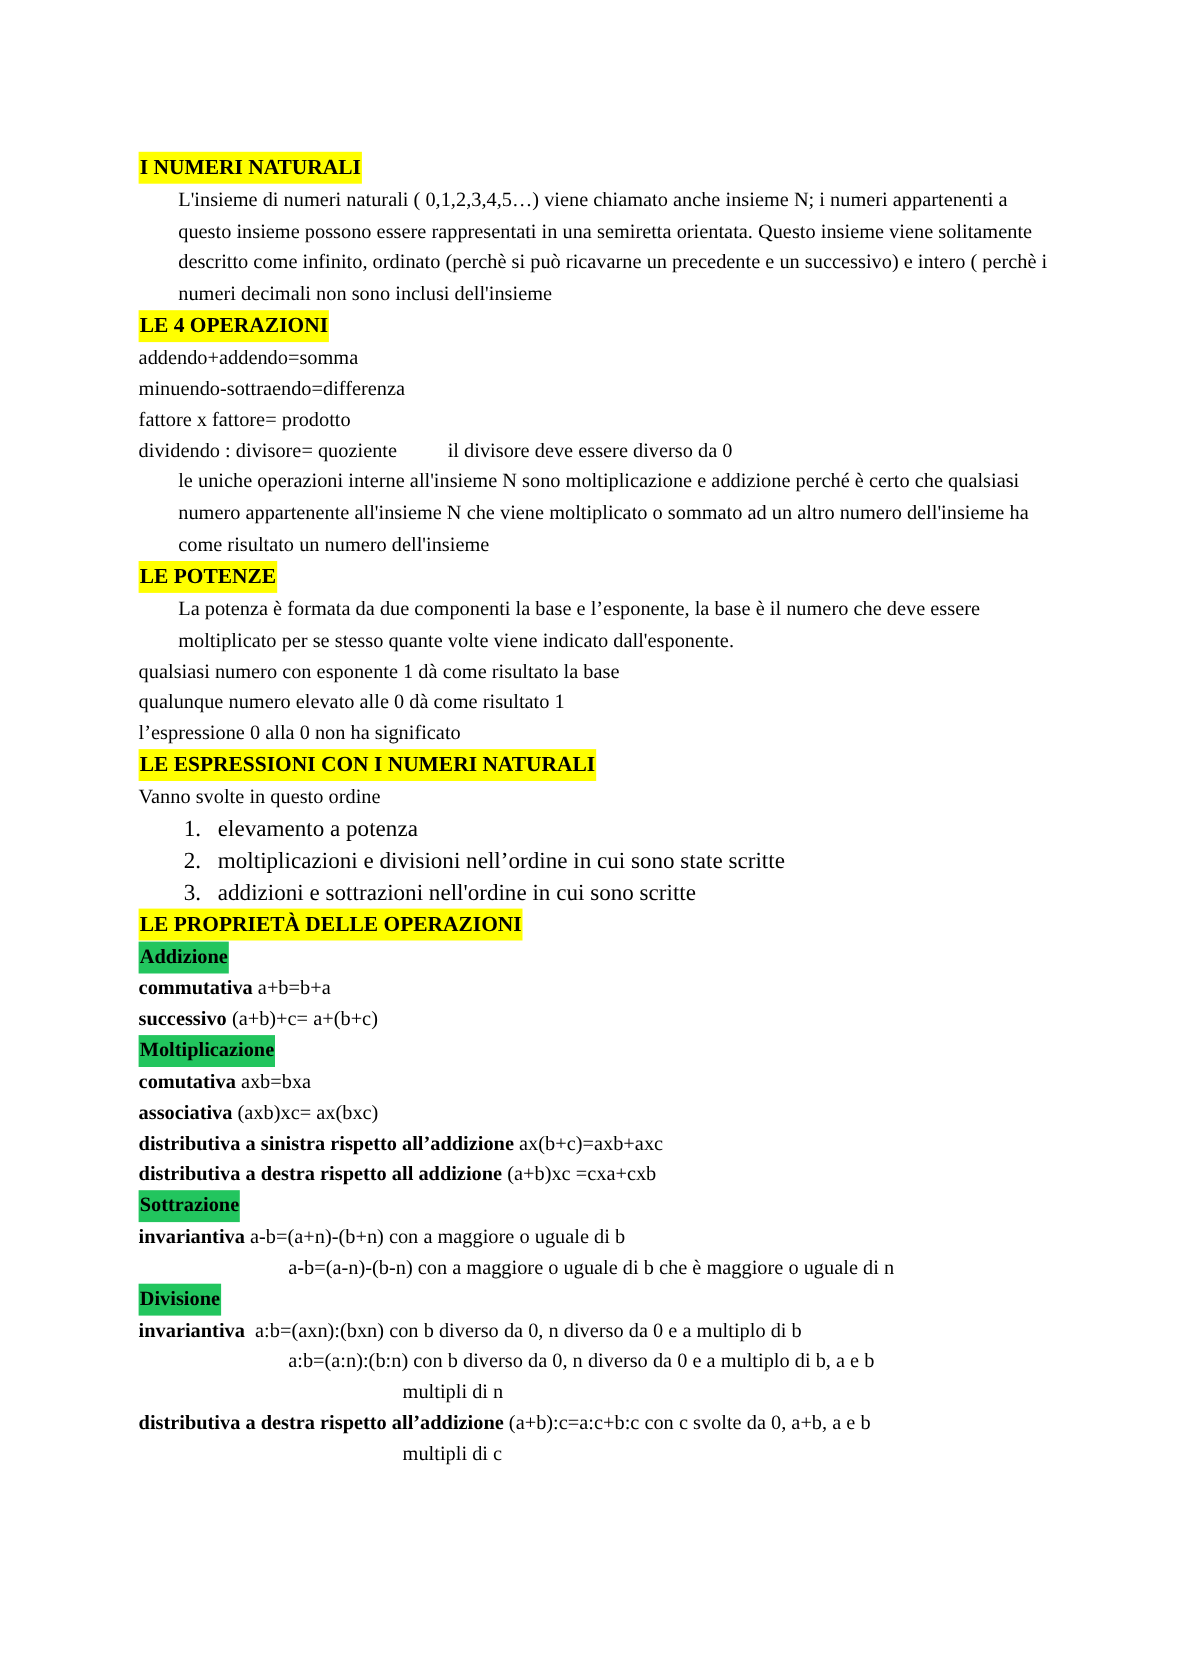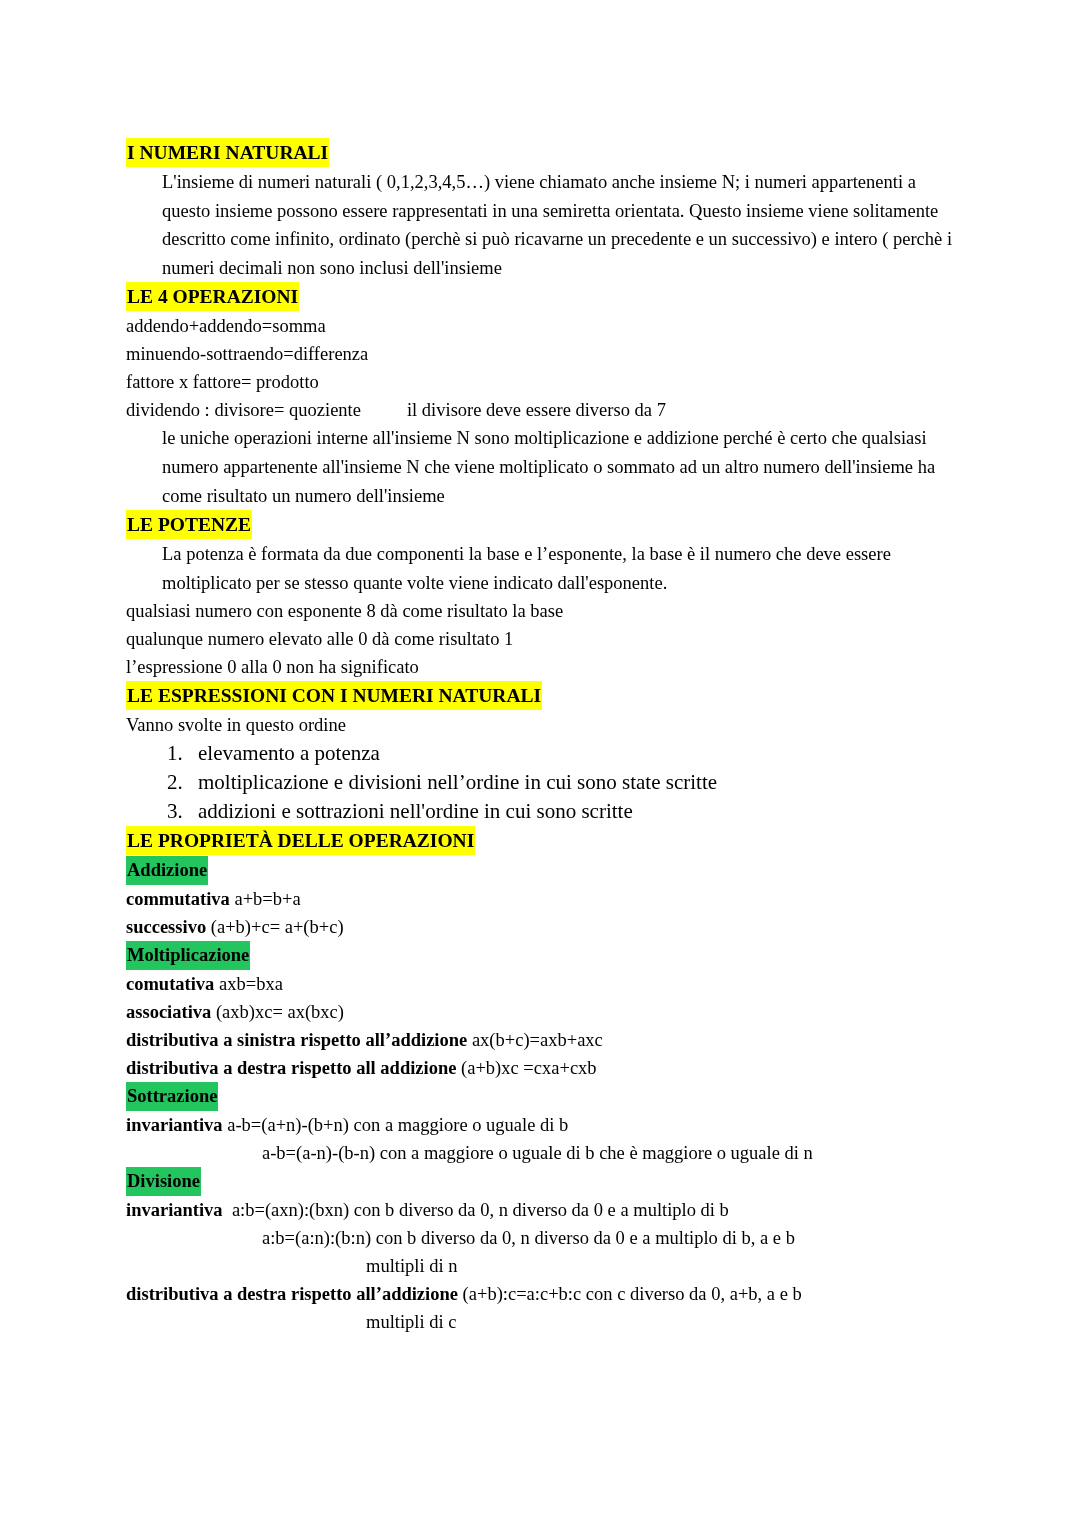--- a/index.html
+++ b/index.html
@@ -90,38 +90,38 @@
       <span class="heading">I NUMERI NATURALI</span>
     </div>
     <div class="para">L'insieme di numeri naturali ( 0,1,2,3,4,5…) viene chiamato anche insieme N; i numeri appartenenti a questo insieme possono essere rappresentati in una semiretta orientata. Questo insieme viene solitamente descritto come infinito, ordinato (perchè si può ricavarne un precedente e un successivo) e intero ( perchè i numeri decimali non sono inclusi dell'insieme</div>
 
     <div class="heading-row">
       <span class="heading">LE 4 OPERAZIONI</span>
     </div>
     <div class="line">addendo+addendo=somma</div>
     <div class="line">minuendo-sottraendo=differenza</div>
     <div class="line">fattore x fattore= prodotto</div>
-    <div class="line"><span>dividendo : divisore= quoziente</span><span class="tab-gap"></span><span>il divisore deve essere diverso da 7</span></div>
+    <div class="line"><span>dividendo : divisore= quoziente</span><span class="tab-gap"></span><span>il divisore deve essere diverso da 0</span></div>
     <div class="para">le uniche operazioni interne all'insieme N sono moltiplicazione e addizione perché è certo che qualsiasi numero appartenente all'insieme N che viene moltiplicato o sommato ad un altro numero dell'insieme ha come risultato un numero dell'insieme</div>
 
     <div class="heading-row">
       <span class="heading">LE POTENZE</span>
     </div>
     <div class="para">La potenza è formata da due componenti la base e l’esponente, la base è il numero che deve essere moltiplicato per se stesso quante volte viene indicato dall'esponente.</div>
-    <div class="line">qualsiasi numero con esponente 8 dà come risultato la base</div>
+    <div class="line">qualsiasi numero con esponente 1 dà come risultato la base</div>
     <div class="line">qualunque numero elevato alle 0 dà come risultato 1</div>
     <div class="line">l’espressione 0 alla 0 non ha significato</div>
 
     <div class="heading-row">
       <span class="heading">LE ESPRESSIONI CON I NUMERI NATURALI</span>
     </div>
     <div class="line">Vanno svolte in questo ordine</div>
     <ol class="steps">
       <li>elevamento a potenza</li>
-      <li>moltiplicazione e divisioni nell’ordine in cui sono state scritte</li>
+      <li>moltiplicazioni e divisioni nell’ordine in cui sono state scritte</li>
       <li>addizioni e sottrazioni nell'ordine in cui sono scritte</li>
     </ol>
 
     <div class="heading-row">
       <span class="heading">LE PROPRIETÀ DELLE OPERAZIONI</span>
     </div>
 
     <div class="heading-row">
       <span class="subheading">Addizione</span>
     </div>
@@ -141,17 +141,17 @@
     </div>
     <div class="line"><span class="bold">invariantiva</span> <span>a-b=(a+n)-(b+n) con a maggiore o uguale di b</span></div>
     <div class="line indent-2">a-b=(a-n)-(b-n) con a maggiore o uguale di b che è maggiore o uguale di n</div>
 
     <div class="heading-row">
       <span class="subheading">Divisione</span>
     </div>
     <div class="line"><span class="bold">invariantiva</span>&nbsp; <span>a:b=(axn):(bxn) con b diverso da 0, n diverso da 0 e a multiplo di b</span></div>
     <div class="line indent-2">a:b=(a:n):(b:n) con b diverso da 0, n diverso da 0 e a multiplo di b, a e b</div>
     <div class="line indent-3">multipli di n</div>
-    <div class="line"><span class="bold">distributiva a destra rispetto all’addizione</span> <span>(a+b):c=a:c+b:c con c diverso da 0, a+b, a e b</span></div>
+    <div class="line"><span class="bold">distributiva a destra rispetto all’addizione</span> <span>(a+b):c=a:c+b:c con c svolte da 0, a+b, a e b</span></div>
     <div class="line indent-3">multipli di c</div>
 
   </div>
 </div>
 
 </body></html>

